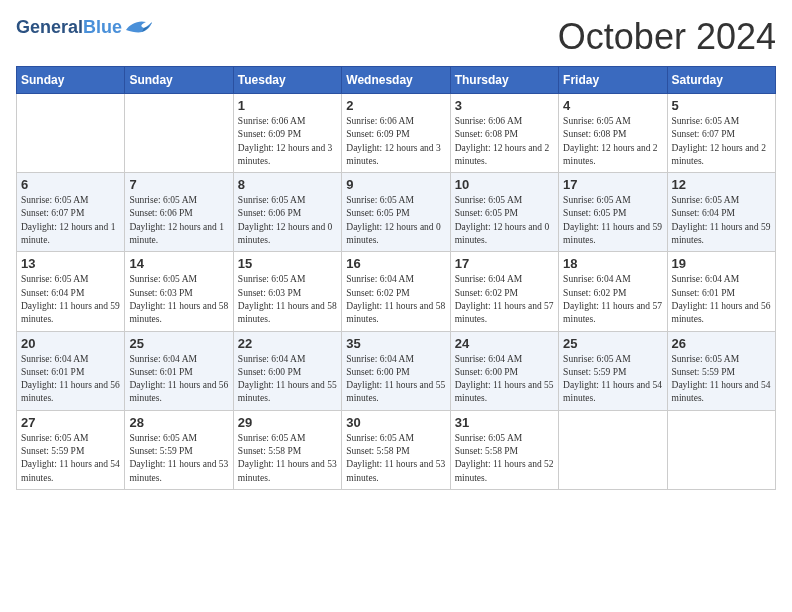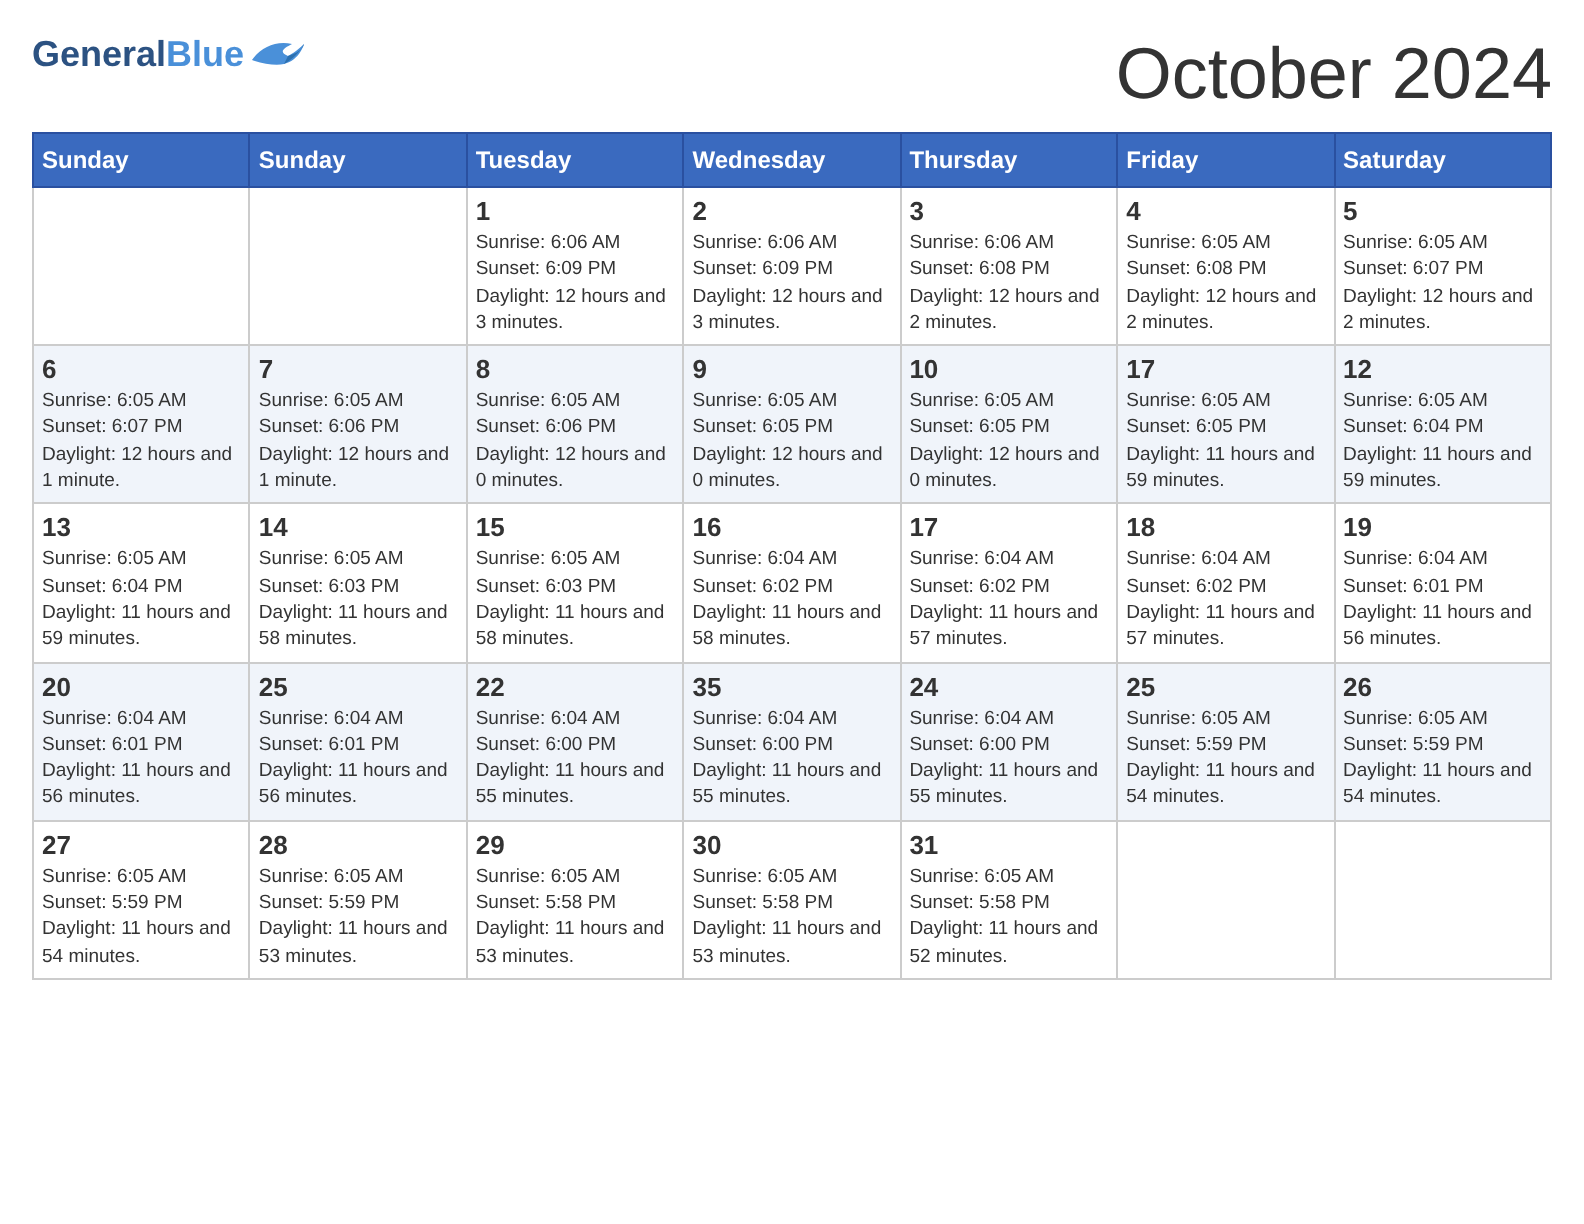--- a/index.html
+++ b/index.html
@@ -71,20 +71,21 @@
       font-size: 13px;
       font-weight: bold;
       color: #333;
       display: block;
       margin-bottom: 2px;
     }
     .day-info {
       font-size: 9.5px;
       color: #333;
       line-height: 1.4;
+      font-family: Liberation Serif, serif;
     }
     .empty-cell {
       background: #f9f9f9;
     }
     tr:nth-child(odd) td {
       background-color: #fff;
     }
     tr:nth-child(even) td {
       background-color: #f0f4fa;
     }

